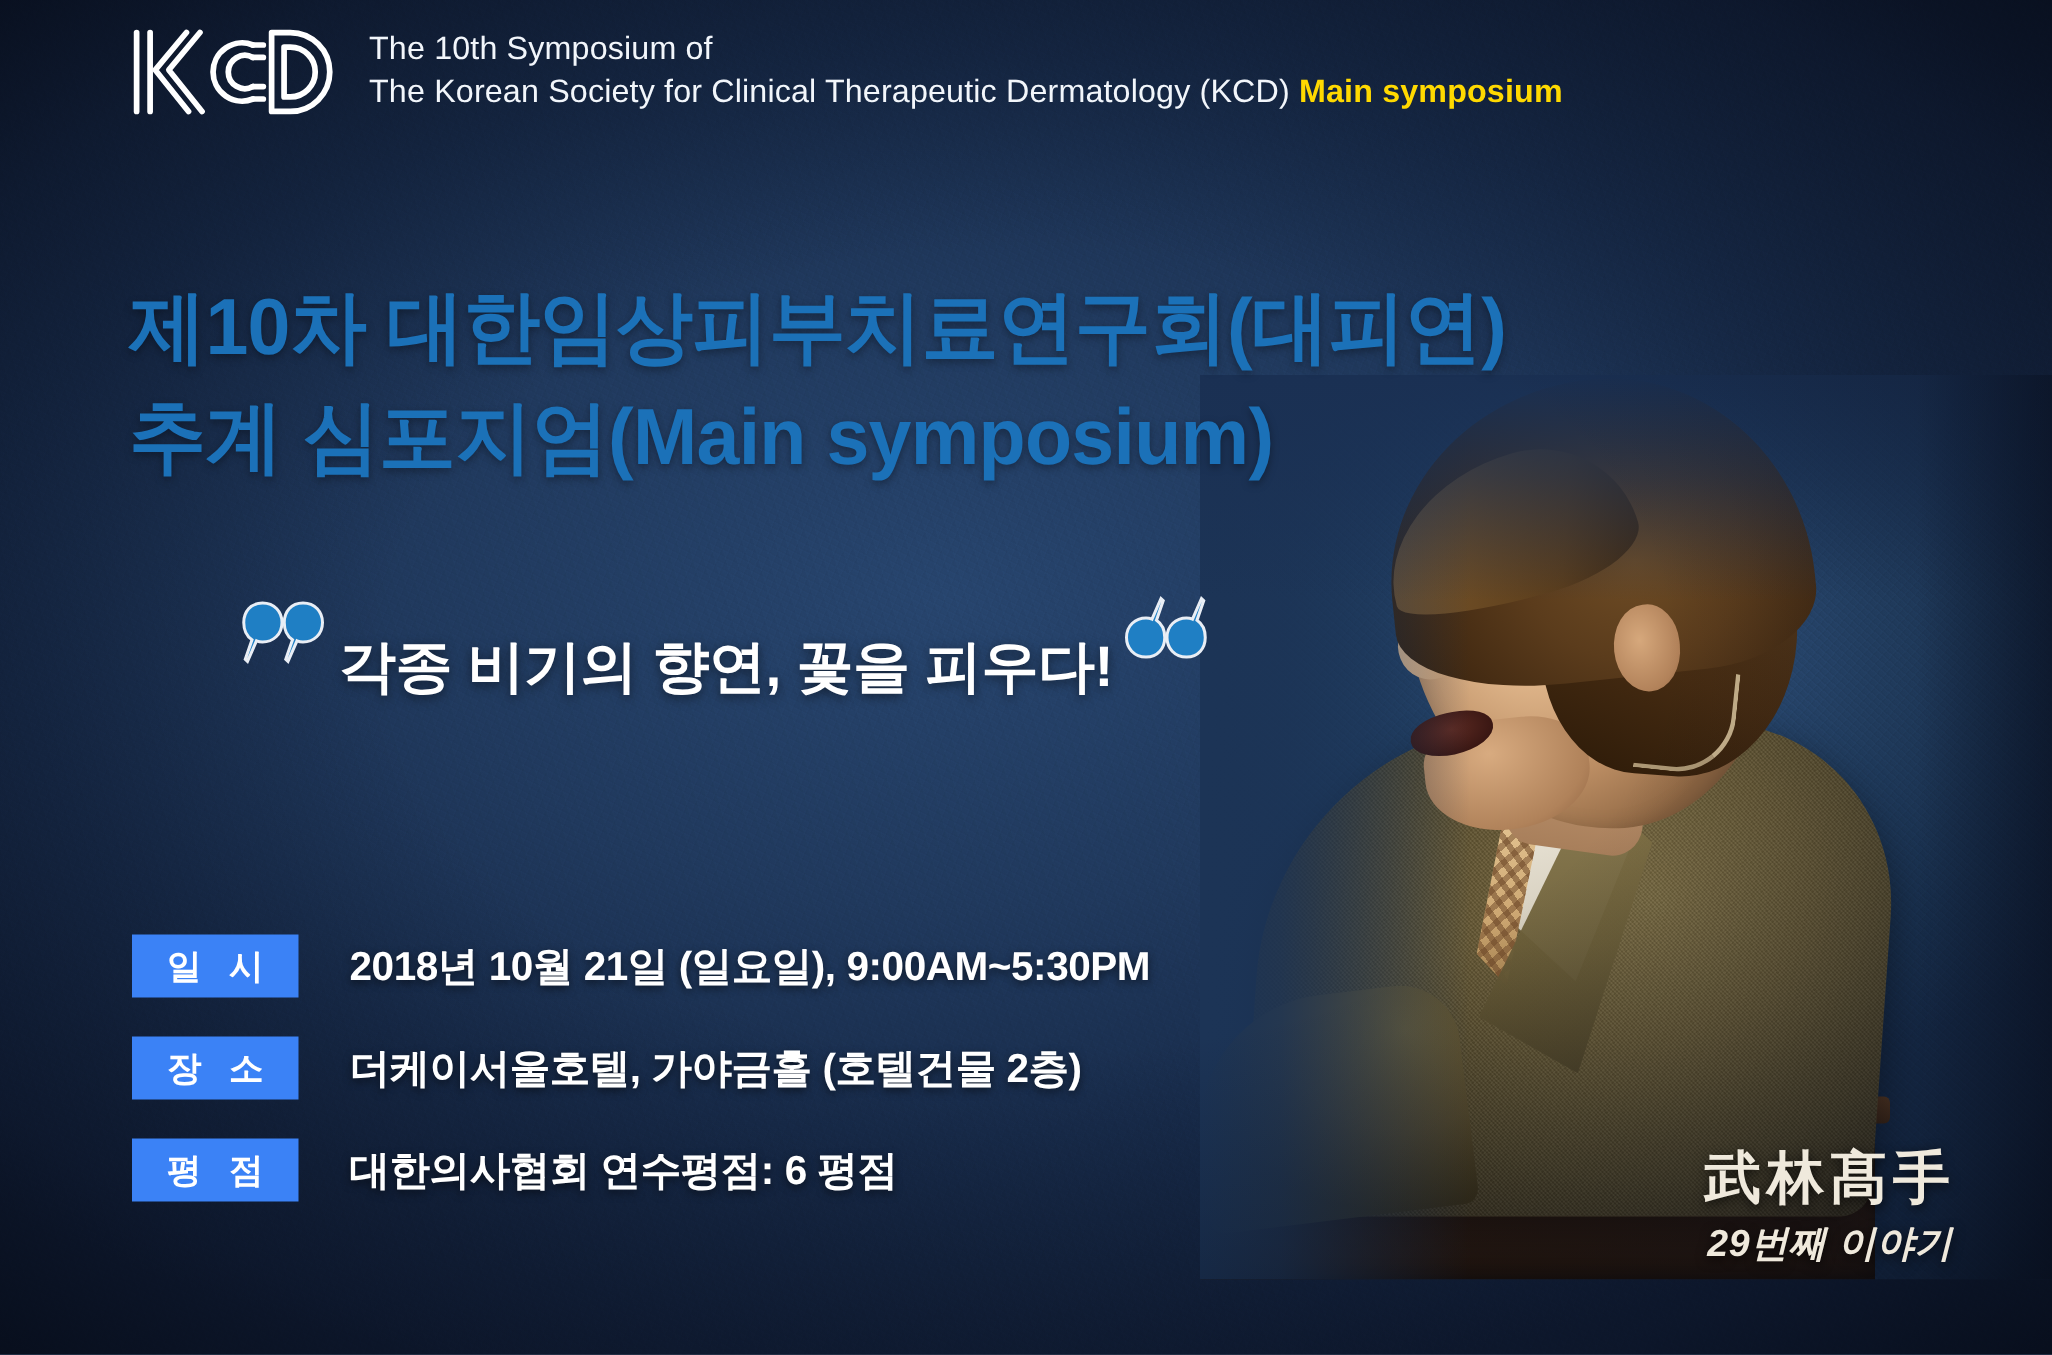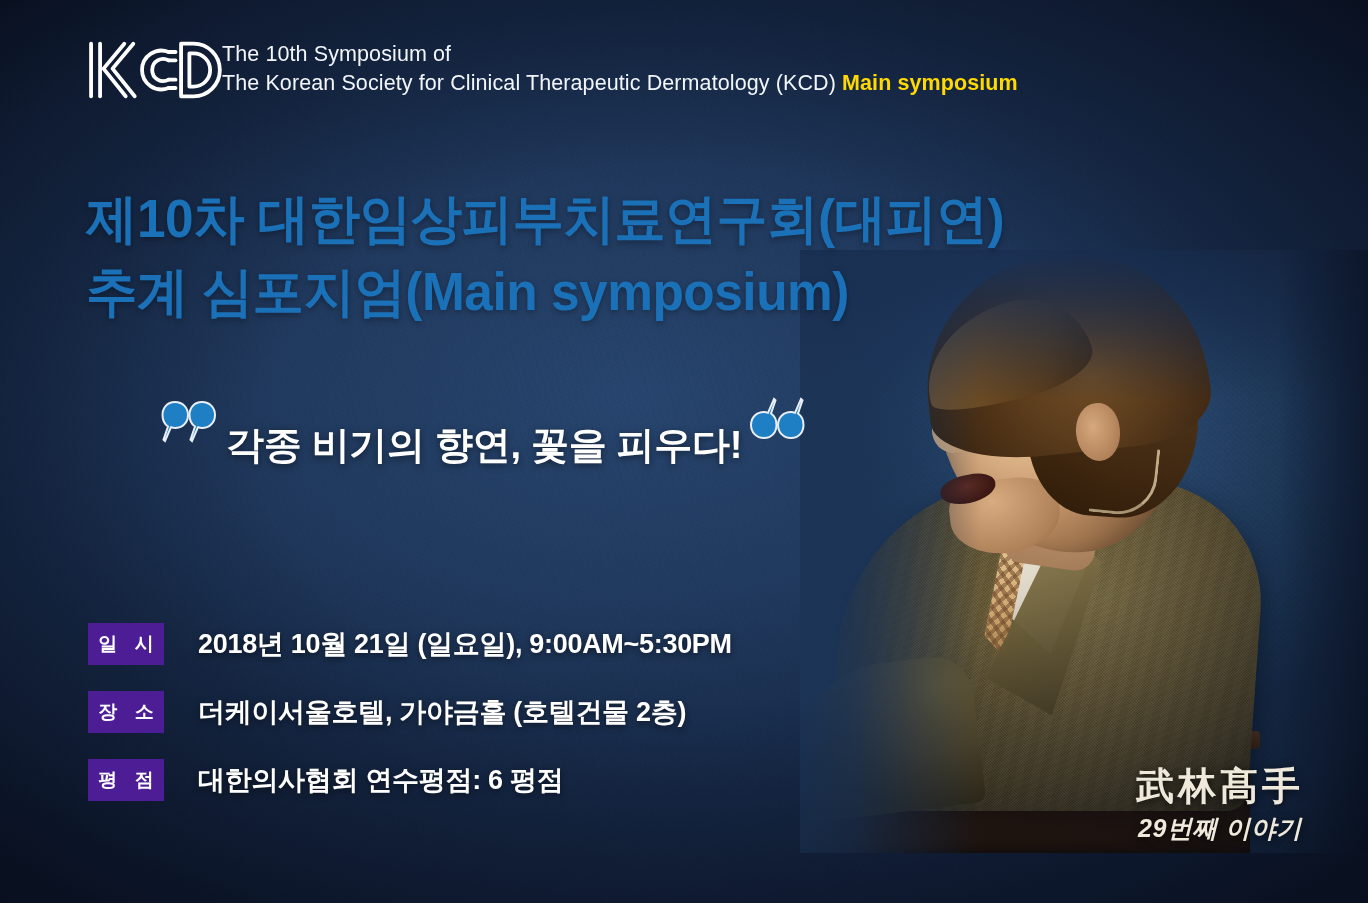--- a/index.html
+++ b/index.html
@@ -181,22 +181,22 @@
     position:absolute;left:0;top:0;width:100%;height:150px;
     background:linear-gradient(180deg, #1a3053 0%, rgba(26,48,83,.6) 45%, rgba(26,48,83,0) 100%);
   }
   .photo-fade-right{
     position:absolute;right:0;top:0;width:90px;height:100%;
     background:linear-gradient(270deg, rgba(12,22,42,.75) 0%, rgba(12,22,42,0) 100%);
   }
 
   
   .header{
-    position:absolute;left:82px;top:34px;
-    display:flex;align-items:flex-start;
+    position:absolute;left:82px;top:12px;
+    display:flex;align-items:flex-start;gap:24px;
   }
   .logo{width:140px;height:72px;display:block;}
   .header-text{
     padding-top:6px;
     color:#f2f6fb;
     font-size:21.5px;
     line-height:29px;
     letter-spacing:.1px;
     white-space:nowrap;
   }
@@ -239,24 +239,24 @@
   .info{
     position:absolute;left:88px;top:622px;
   }
   .info-row{
     display:flex;align-items:center;
     margin-bottom:24px;height:44px;
   }
   .info-row:last-child{margin-bottom:0;}
   .badge{
     flex:none;
-    width:76px;height:42px;
-    background:#4c1d95;
+    width:111px;height:42px;
+    background:#3b82f6;
     color:#ffffff;
-    font-size:19px;font-weight:bold;
+    font-size:23px;font-weight:bold;
     display:flex;align-items:center;justify-content:center;
     letter-spacing:6px;
     text-indent:6px;
   }
   .info-value{
     color:#ffffff;
     font-size:27px;
     font-weight:bold;
     margin-left:34px;
     letter-spacing:-.3px;

